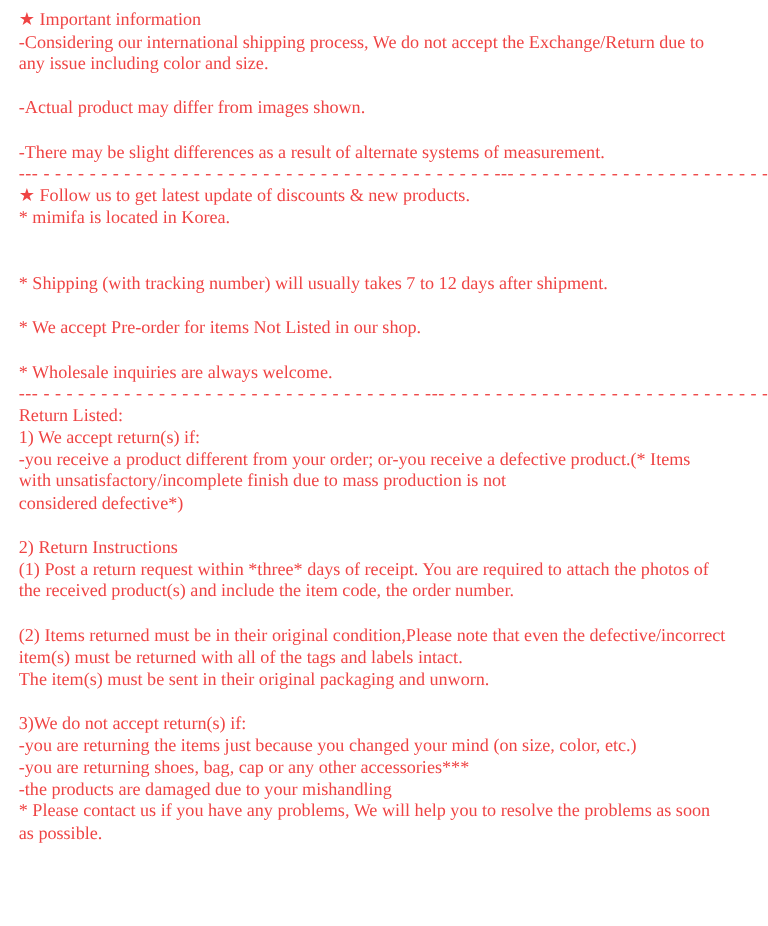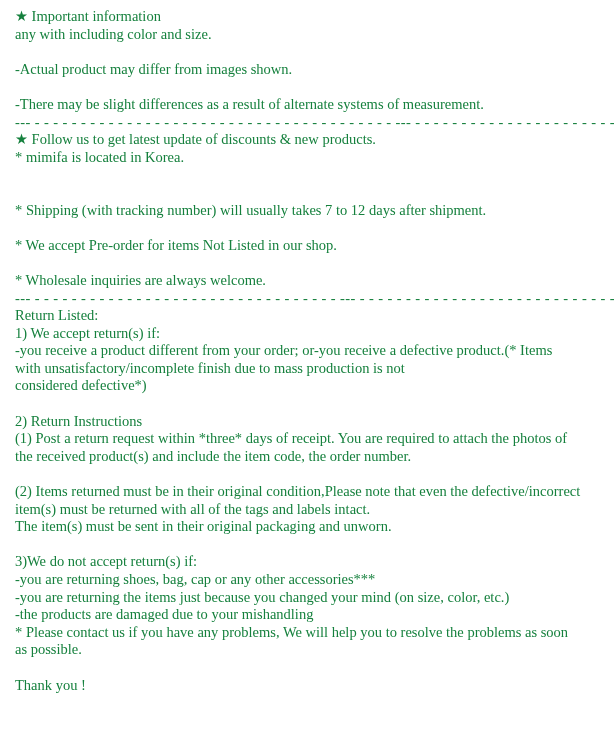--- a/index.html
+++ b/index.html
@@ -11,40 +11,41 @@
     position: relative;
     width: 614px;
     height: 741px;
     background: #ffffff;
     overflow: hidden;
   }
   .doc {
     padding: 8px 0 0 15px;
     font-family: "Liberation Serif", "DejaVu Serif", serif;
     font-size: 14.5px;
-    color: #15803d;
+    color: #ef4444;
   }
   .line {
     height: 17.6px;
     line-height: 17.6px;
     white-space: nowrap;
     overflow: hidden;
   }
   .line.sep {
     letter-spacing: 0.4px;
   }
 </style>
 </head>
 <body>
 
 <div class="page">
   <div class="doc">
 
   <div class="line text">★ Important information</div>
-      <div class="line text">any with including color and size.</div>
+      <div class="line text">-Considering our international shipping process, We do not accept the Exchange/Return due to</div>
+      <div class="line text">any issue including color and size.</div>
       <div class="line blank"></div>
       <div class="line text">-Actual product may differ from images shown.</div>
       <div class="line blank"></div>
       <div class="line text">-There may be slight differences as a result of alternate systems of measurement.</div>
       <div class="line sep">--- - - - - - - - - - - - - - - - - - - - - - - - - - - - - - - - - - - - - - - - --- - - - - - - - - - - - - - - - - - - - - - - - - - - - - - - - - - - - - - - - - </div>
       <div class="line text">★ Follow us to get latest update of discounts &amp; new products.</div>
       <div class="line text">* mimifa is located in Korea.</div>
       <div class="line blank"></div>
       <div class="line blank"></div>
       <div class="line text">* Shipping (with tracking number) will usually takes 7 to 12 days after shipment.</div>
@@ -61,21 +62,20 @@
       <div class="line blank"></div>
       <div class="line text">2) Return Instructions</div>
       <div class="line text">(1) Post a return request within *three* days of receipt. You are required to attach the photos of</div>
       <div class="line text">the received product(s) and include the item code, the order number.</div>
       <div class="line blank"></div>
       <div class="line text">(2) Items returned must be in their original condition,Please note that even the defective/incorrect</div>
       <div class="line text">item(s) must be returned with all of the tags and labels intact.</div>
       <div class="line text">The item(s) must be sent in their original packaging and unworn.</div>
       <div class="line blank"></div>
       <div class="line text">3)We do not accept return(s) if:</div>
+      <div class="line text">-you are returning the items just because you changed your mind (on size, color, etc.)</div>
       <div class="line text">-you are returning shoes, bag, cap or any other accessories***</div>
-      <div class="line text">-you are returning the items just because you changed your mind (on size, color, etc.)</div>
       <div class="line text">-the products are damaged due to your mishandling</div>
       <div class="line text">* Please contact us if you have any problems, We will help you to resolve the problems as soon</div>
       <div class="line text">as possible.</div>
       <div class="line blank"></div>
-      <div class="line text">Thank you !</div>
     </div>
 </div>
 
 </body></html>

